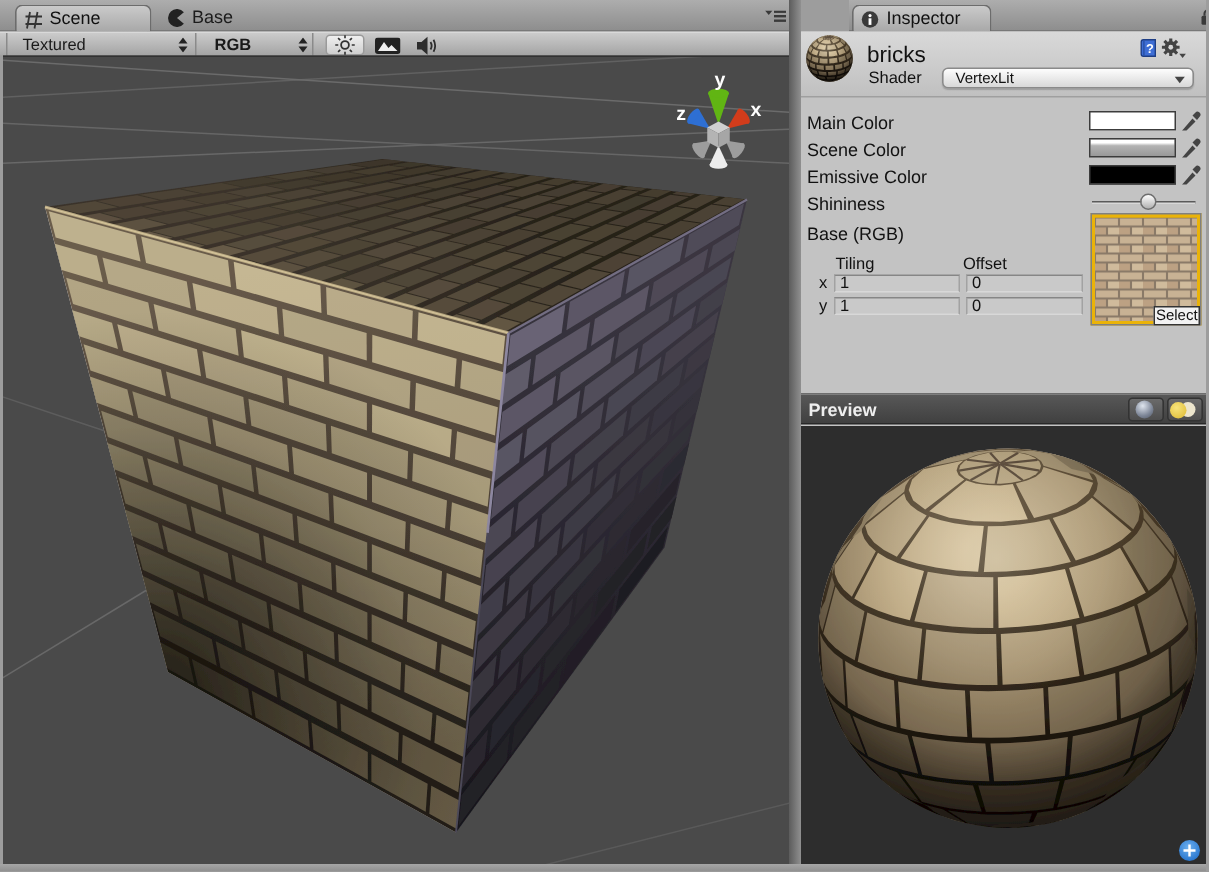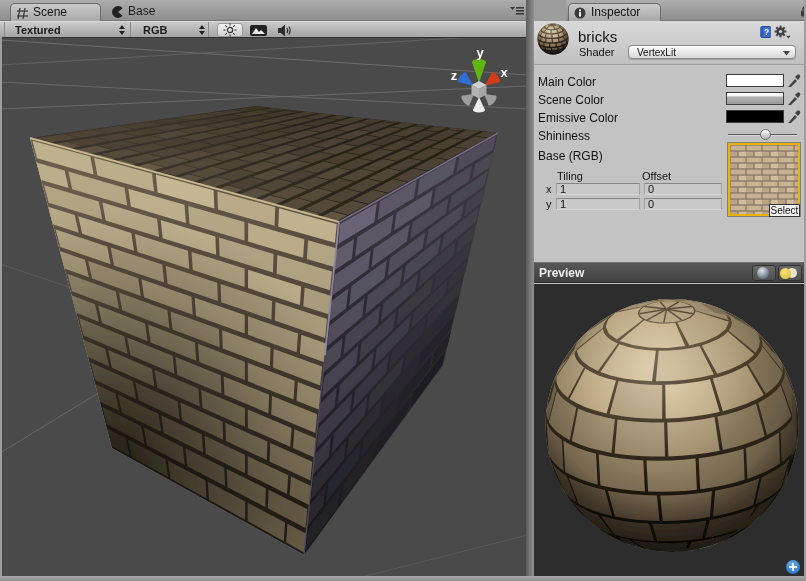--- a/index.html
+++ b/index.html
@@ -57,21 +57,21 @@
     </div>
     <svg class="abs" style="left:510px;top:7px" width="14" height="9" viewBox="0 0 14 9">
       <polygon points="0,0 5,0 2.5,3" fill="#3a3a3a"></polygon>
       <rect x="6" y="0" width="8" height="1.6" fill="#3a3a3a"></rect>
         <rect x="6" y="3" width="8" height="1.6" fill="#3a3a3a"></rect>
         <rect x="6" y="6" width="8" height="1.6" fill="#3a3a3a"></rect>
     </svg>
   </div>
   <div class="abs" id="toolbar">
     <div class="vsep" style="left:4px"></div>
-    <span class="ddtext" style="left:15px;font-weight:bold">Textured</span>
+    <span class="ddtext" style="left:15px;font-weight:normal">Textured</span>
     <svg class="abs" style="left:118px;top:3px" width="8" height="10" viewBox="0 0 8 10">
         <polygon points="4,0 7,4 1,4" fill="#222"></polygon>
         <polygon points="4,10 7,6 1,6" fill="#222"></polygon>
       </svg>
     <div class="vsep" style="left:130px"></div>
     <span class="ddtext" style="left:143px;font-weight:bold">RGB</span>
     <svg class="abs" style="left:198px;top:3px" width="8" height="10" viewBox="0 0 8 10">
         <polygon points="4,0 7,4 1,4" fill="#222"></polygon>
         <polygon points="4,10 7,6 1,6" fill="#222"></polygon>
       </svg>

